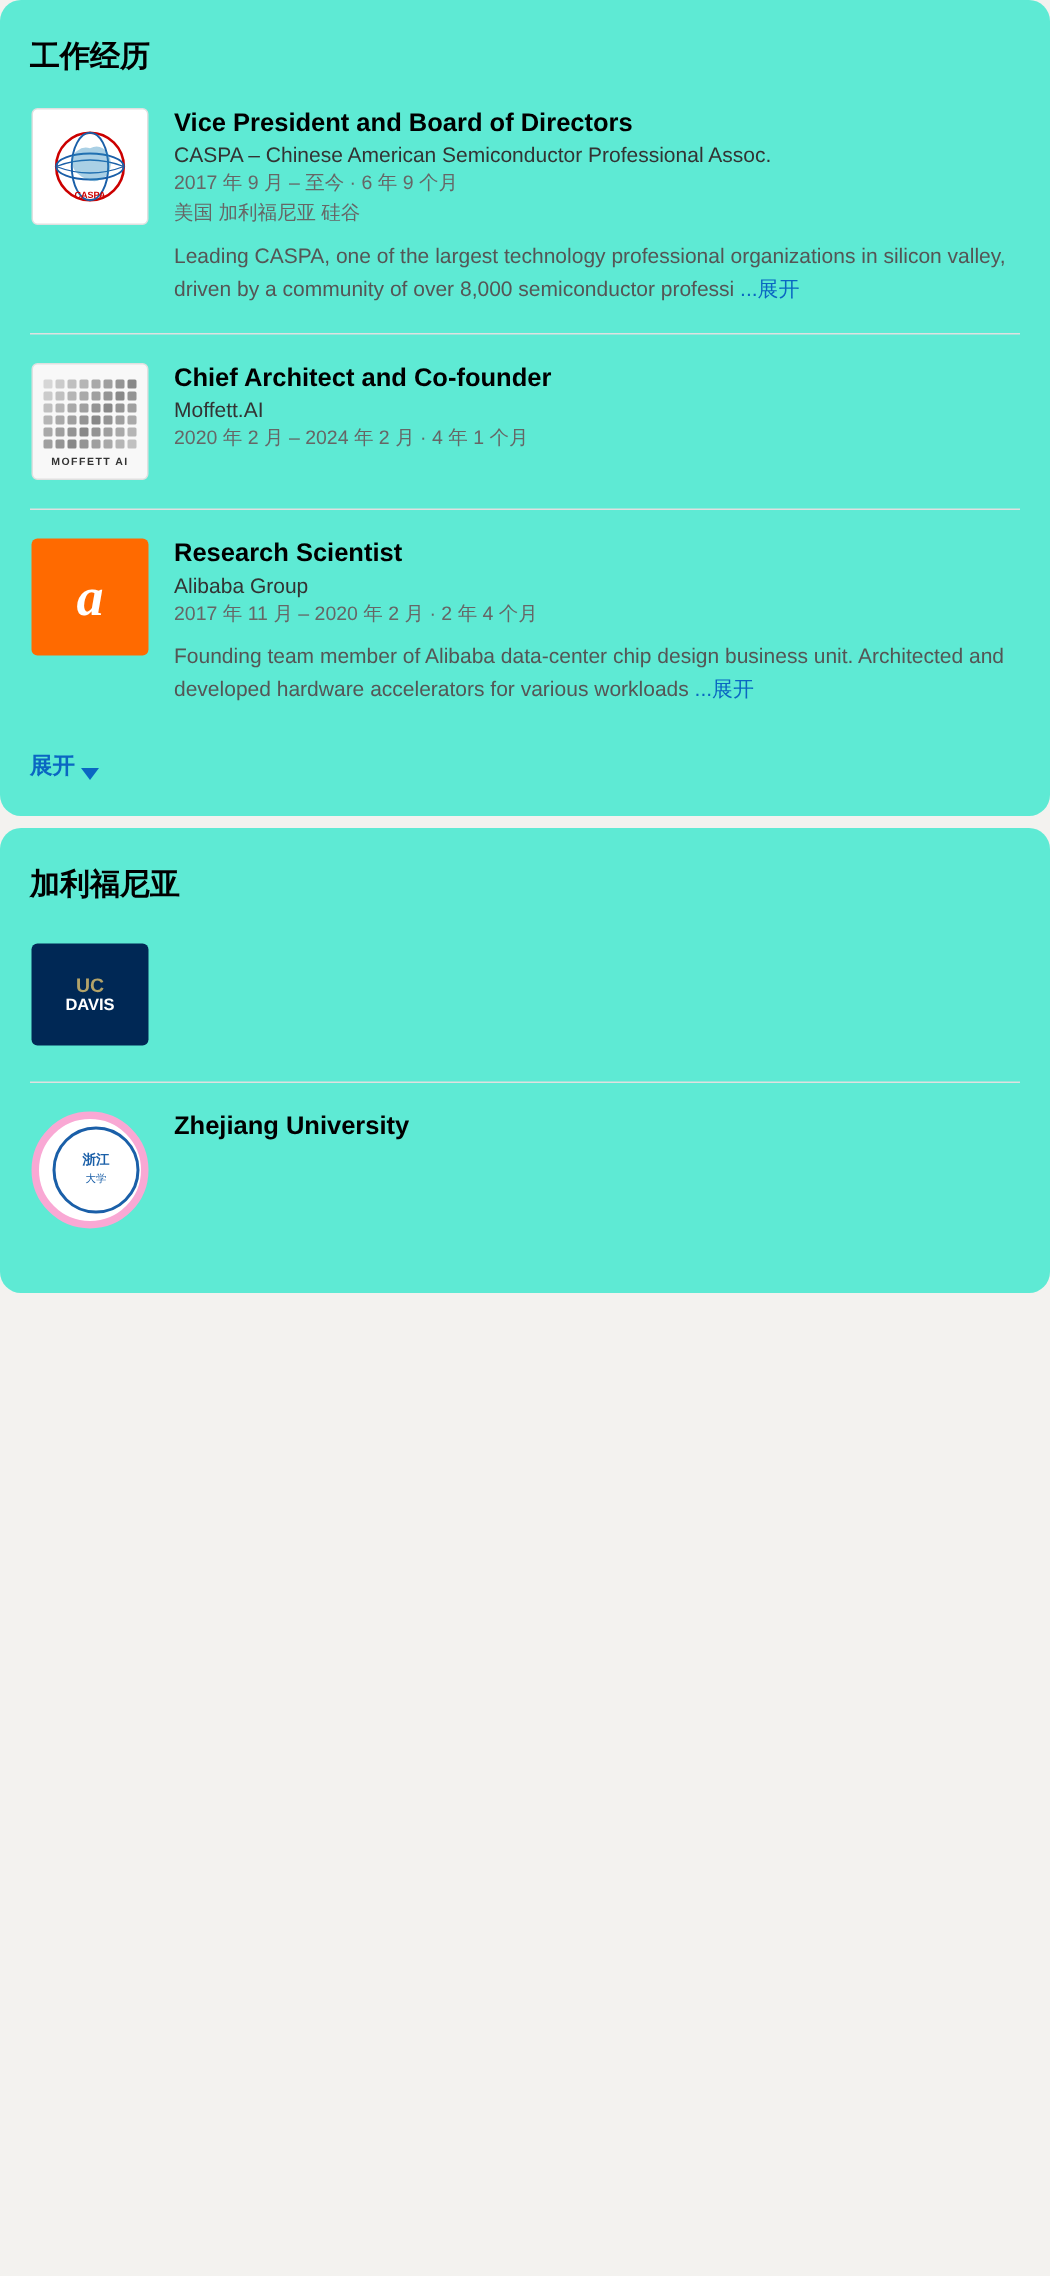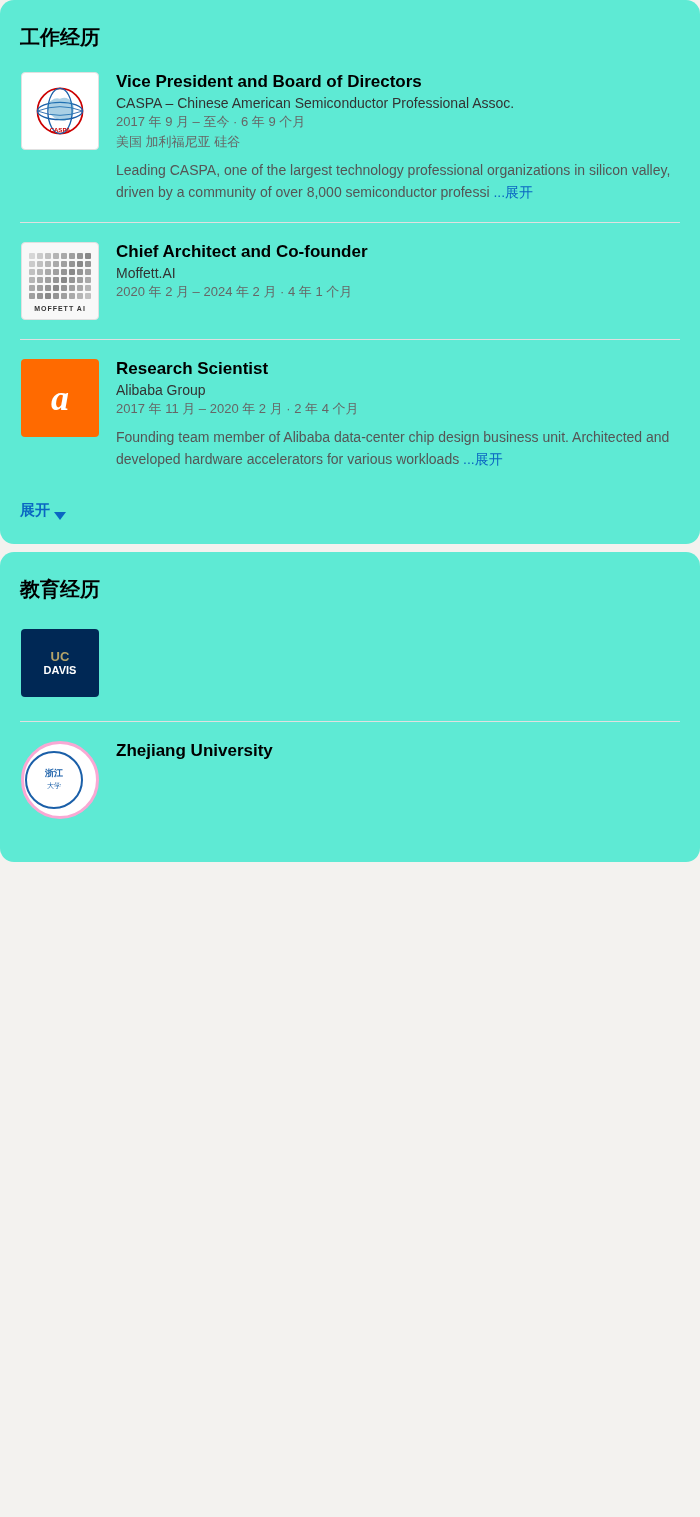--- a/index.html
+++ b/index.html
@@ -114,25 +114,25 @@
 
     .ucdavis-uc {
       color: #B3A369;
       font-size: 13px;
       font-weight: 800;
     }
 
     .logo-zhejiang {
       width: 78px;
       height: 78px;
-      border: 3px solid #f9a8d4;
+      border: 5px solid #f9a8d4;
       border-radius: 50%;
       display: flex;
       align-items: center;
-      justify-content: flex-start;
+      justify-content: flex-end;
       background: #fff;
     }
 
     .entry-content {
       flex: 1;
     }
 
     .entry-title {
       font-size: 17px;
       font-weight: 700;
@@ -341,21 +341,21 @@
   
   <div class="expand-btn">
     <span>展开</span>
     <span>
       <div class="chevron-down"></div>
     </span>
   </div>
 </div>
 
 <div class="section">
-  <h2 class="section-title">教育经历</h2>
+  <h2 class="section-title">加利福尼亚</h2>
 
   <div class="entry" style="border-top:none; padding-top:0;">
     <div class="logo-container">
       <div class="logo-ucdavis">
         <span class="ucdavis-uc">UC</span>
         <span class="ucdavis-label">DAVIS</span>
       </div>
     </div>
   </div>
 

